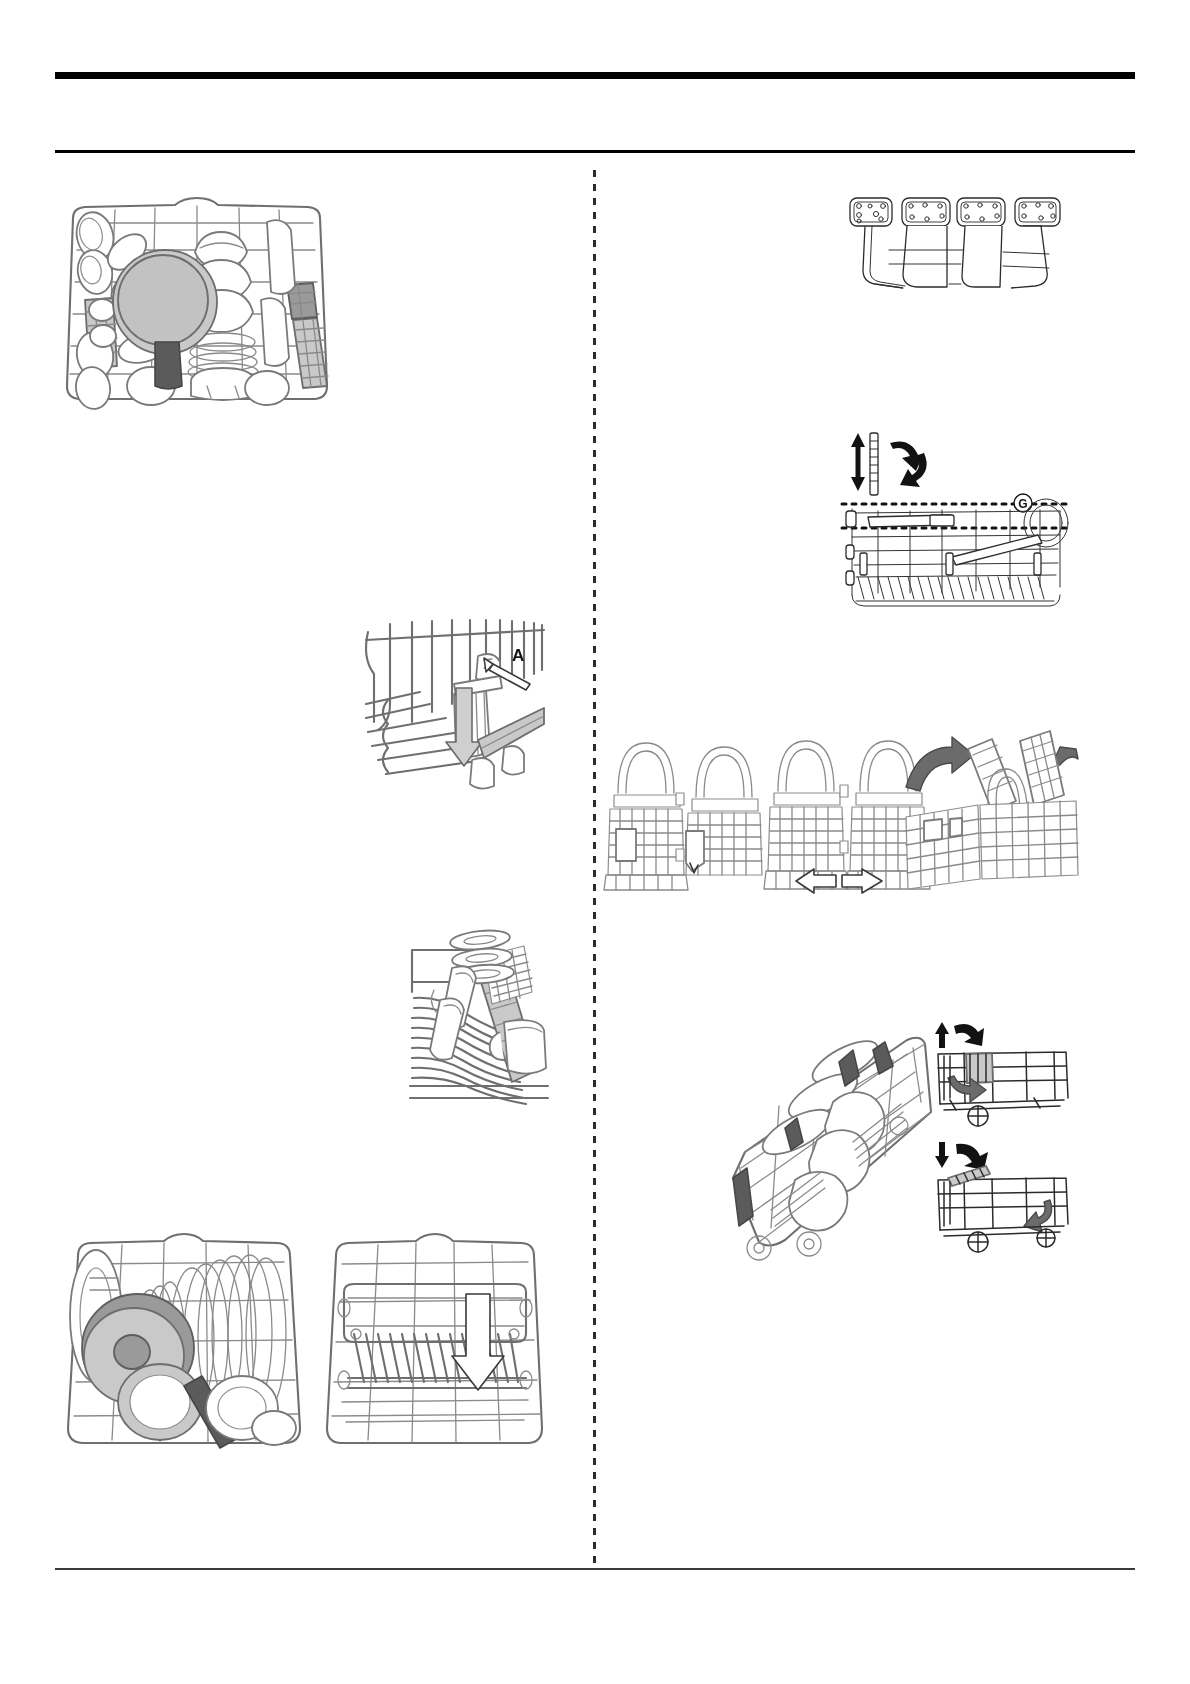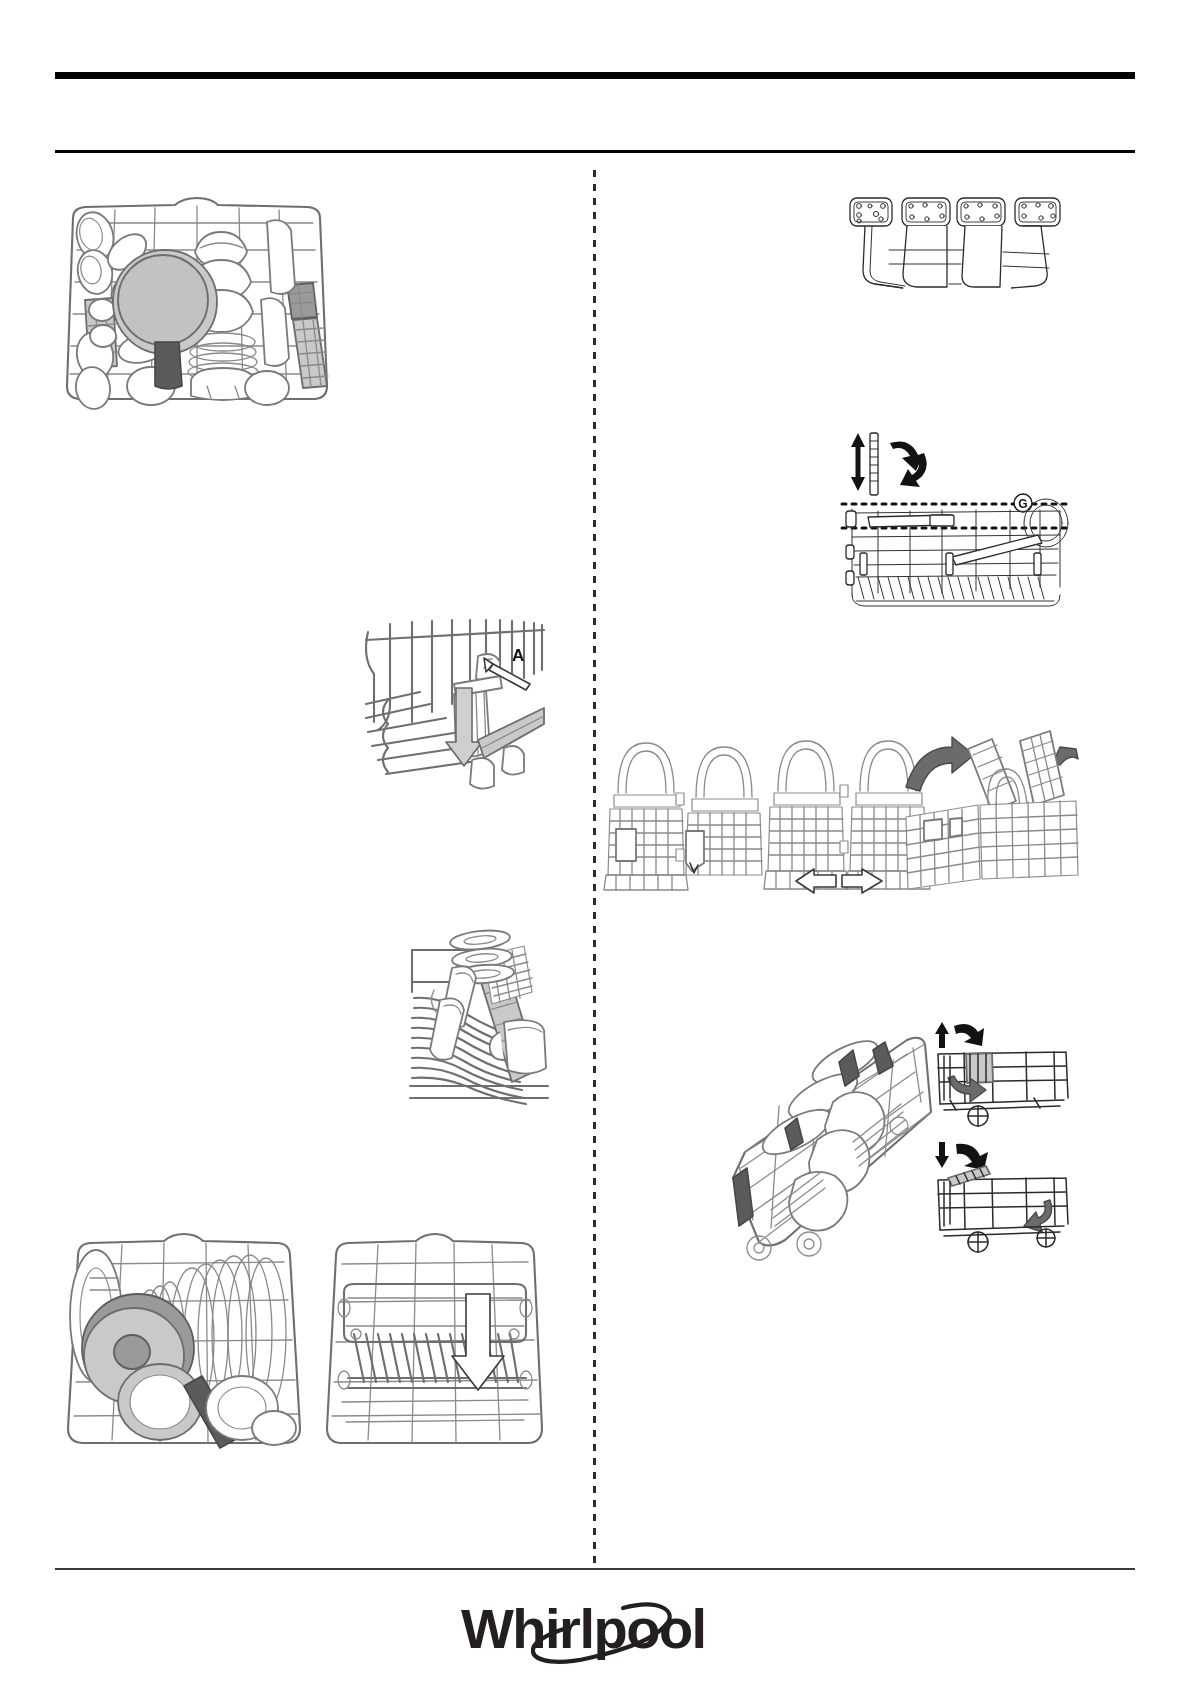--- a/index.html
+++ b/index.html
@@ -583,25 +583,14 @@
         <ellipse cx="206" cy="78" rx="6" ry="9"></ellipse>
         <ellipse cx="24" cy="150" rx="6" ry="9"></ellipse>
         <ellipse cx="206" cy="150" rx="6" ry="9"></ellipse>
         <ellipse cx="36" cy="104" rx="5" ry="5"></ellipse>
         <ellipse cx="194" cy="104" rx="5" ry="5"></ellipse>
       </g>
       <path class="ln-t" d="M22 172 L208 170 M26 192 L204 190"></path>
     </svg>
   </div>
 
-  <div class="logo">
-    <svg width="280" height="72" viewBox="0 0 280 72" aria-label="Whirlpool">
-
-      <path d="M168 12 C206 2 224 16 210 30 C198 43 170 54 134 62 C104 69 80 66 78 56
-               C76 47 92 38 112 32" fill="none" stroke="#231f20" stroke-width="4.2" stroke-linecap="round"></path>
-
-      <g fill="#231f20" font-family="Liberation Sans, sans-serif" font-weight="bold" font-size="56">
-        <text x="6" y="52" letter-spacing="-1.5">Whirlpool</text>
-      </g>
-    </svg>
-  </div>
 
 </div>
 
 </body></html>

